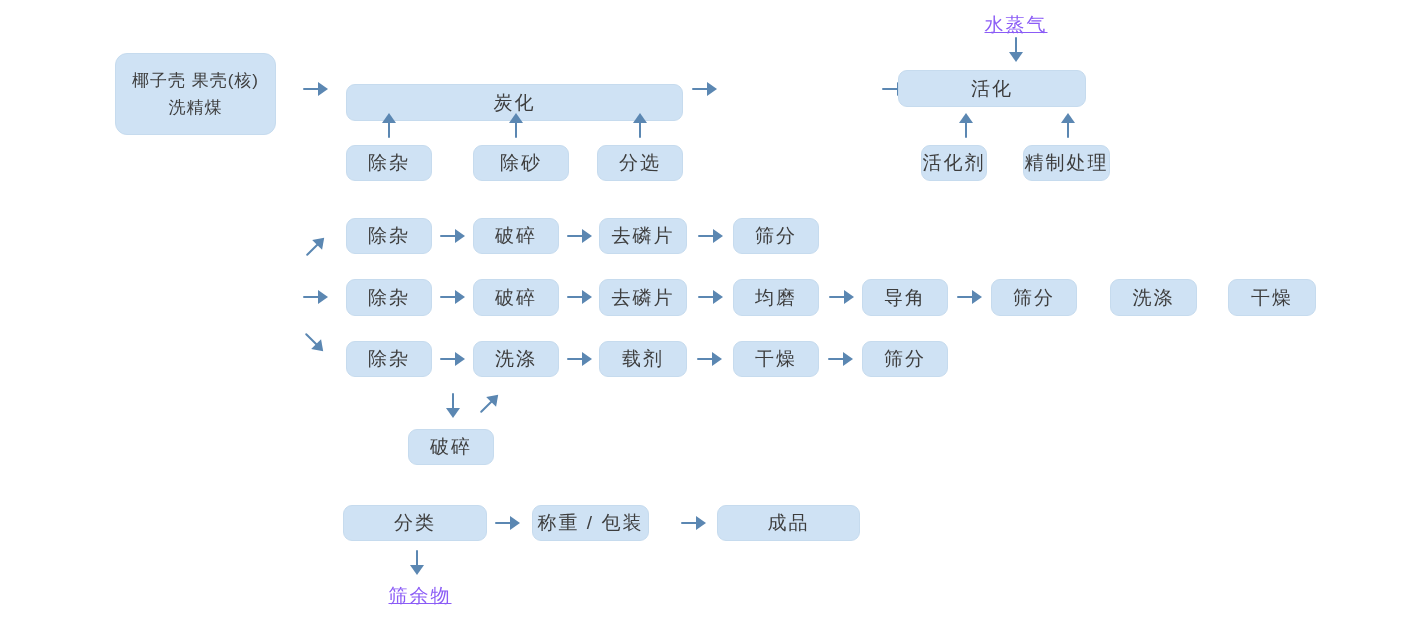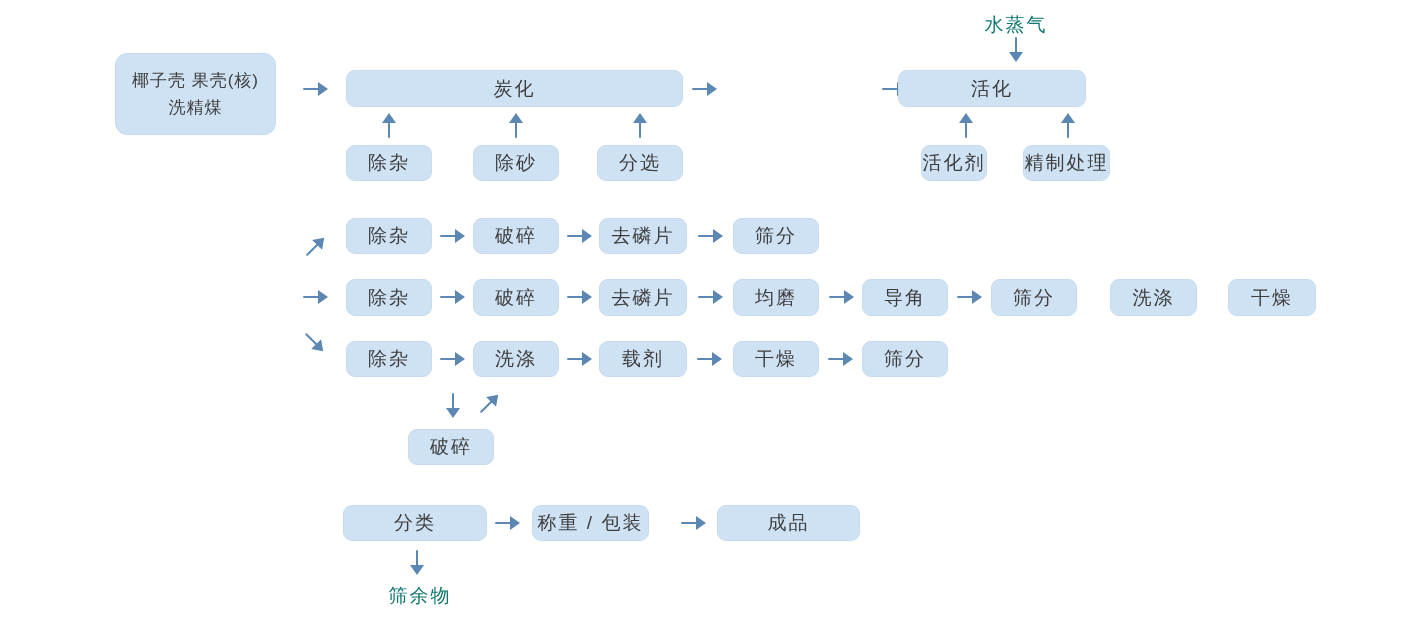--- a/index.html
+++ b/index.html
@@ -21,22 +21,22 @@
     white-space:nowrap;
   }
   .box.multiline{
     flex-direction:column;
     font-size:17px;letter-spacing:1px;
     border-radius:12px;
     line-height:1.6;
   }
   .freetext{
     position:absolute;
-    font-size:19px;letter-spacing:2px;color:#0f766e;
-    text-align:center;white-space:nowrap;
+    font-size:19px;letter-spacing:2px;color:#8b5cf6;
+    text-align:center;white-space:nowrap;text-decoration:underline;
   }
   
   .arr{position:absolute;width:26px;height:14px;}
   .arr::before{
     content:"";position:absolute;left:1px;top:5.7px;
     width:17px;height:2.6px;background:#5b87b2;border-radius:1.5px;
   }
   .arr::after{
     content:"";position:absolute;right:0;top:0;
     border-left:10px solid #5b87b2;
@@ -53,38 +53,38 @@
 
 <div class="canvas">
 
   <div class="box multiline" style="left:115px;top:53px;width:161px;height:82px">
     <span>椰子壳  果壳(核)</span>
     <span>洗精煤</span>
   </div>
 
   <span class="arr" style="left:302px;top:82px"></span>
 
-  <div class="box" style="left:346px;top:70px;width:337px;height:37px">炭化</div>
+  <div class="box" style="left:346px;top:84px;width:337px;height:37px">炭化</div>
 
   <span class="arr" style="left:691px;top:82px"></span>
 
 
   <span class="arr" style="left:881px;top:82px"></span>
 
   <div class="box" style="left:898px;top:70px;width:188px;height:37px">活化</div>
 
   <div class="freetext" style="left:961px;top:12px;width:110px">水蒸气</div>
   <span class="arr down" style="left:1003px;top:42px"></span>
 
   <span class="arr up" style="left:376px;top:119px"></span>
   <span class="arr up" style="left:503px;top:119px"></span>
   <span class="arr up" style="left:627px;top:119px"></span>
 
   <div class="box" style="left:346px;top:145px;width:86px;height:36px">除杂</div>
-  <div class="box" style="left:473px;top:145px;width:86px;height:36px">除砂</div>
+  <div class="box" style="left:473px;top:145px;width:96px;height:36px">除砂</div>
   <div class="box" style="left:597px;top:145px;width:86px;height:36px">分选</div>
 
   <span class="arr up" style="left:953px;top:119px"></span>
   <span class="arr up" style="left:1055px;top:119px"></span>
 
   <div class="box" style="left:921px;top:145px;width:66px;height:36px">活化剂</div>
   <div class="box" style="left:1023px;top:145px;width:87px;height:36px">精制处理</div>
 
 
   <span class="arr ne" style="left:302px;top:240px"></span>

